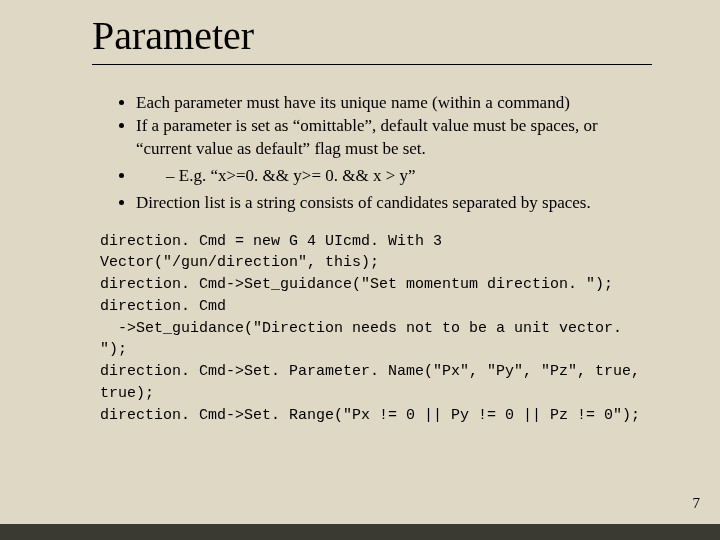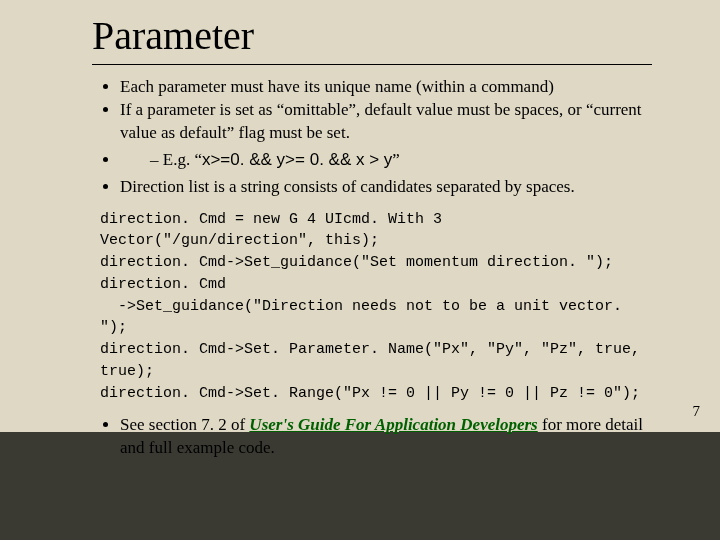--- a/index.html
+++ b/index.html
@@ -9,21 +9,21 @@
     height: 540px;
     overflow: hidden;
     font-family: "Times New Roman", Times, serif;
     background: #3a3a32;
   }
   .slide {
     position: absolute;
     left: 0;
     top: 0;
     width: 720px;
-    height: 432px;
+    height: 524px;
     background: #ded8c4;
     box-sizing: border-box;
   }
   .title {
     position: absolute;
     left: 92px;
     top: 12px;
     font-size: 40px;
     font-weight: 400;
     color: #000;
@@ -39,21 +39,21 @@
   .body {
     position: absolute;
     left: 92px;
     top: 76px;
     width: 560px;
     color: #000;
     font-size: 17px;
     line-height: 1.35;
   }
   ul.outer {
-    margin: 0;
+    margin: 16px;
     padding: 0 0 0 28px;
     list-style: disc;
   }
   ul.inner {
     margin: 4px 0;
     padding-left: 30px;
     list-style: none;
   }
   ul.inner li::before {
     content: "–  ";
@@ -65,21 +65,21 @@
     margin: 10px 0 10px 8px;
     white-space: pre-wrap;
   }
   .link {
     color: #006000;
     font-style: italic;
     font-weight: bold;
     text-decoration: underline;
   }
   .mono {
-    font-family: Liberation Sans, sans-serif;
+    font-family: Liberation Serif, serif;
   }
   .footer {
     position: absolute;
     bottom: 12px;
     left: 96px;
     width: 560px;
     font-size: 13.5px;
     color: #000;
   }
   .pagenum {
@@ -111,21 +111,16 @@
       <li>Direction list is a string consists of candidates separated by spaces.</li>
     </ul>
 
     <div class="code"><span>direction. Cmd = new G 4 UIcmd. With 3 Vector("/gun/direction", this);</span>
 <span>direction. Cmd-&gt;Set_guidance("Set momentum direction. ");</span>
 <span>direction. Cmd</span>
 <span>  -&gt;Set_guidance("Direction needs not to be a unit vector. ");</span>
 <span>direction. Cmd-&gt;Set. Parameter. Name("Px", "Py", "Pz", true, true);</span>
 <span>direction. Cmd-&gt;Set. Range("Px != 0 || Py != 0 || Pz != 0");</span></div>
 
-    <ul class="outer spacer-top">
-      <li>
-        <span>See section 7. 2 of </span><a class="link">User's Guide For Application Developers</a><span> for more detail and full example code.</span>
-      </li>
-    </ul>
   </div>
 
   <div class="pagenum">7</div>
 </div>
 
 </body></html>

